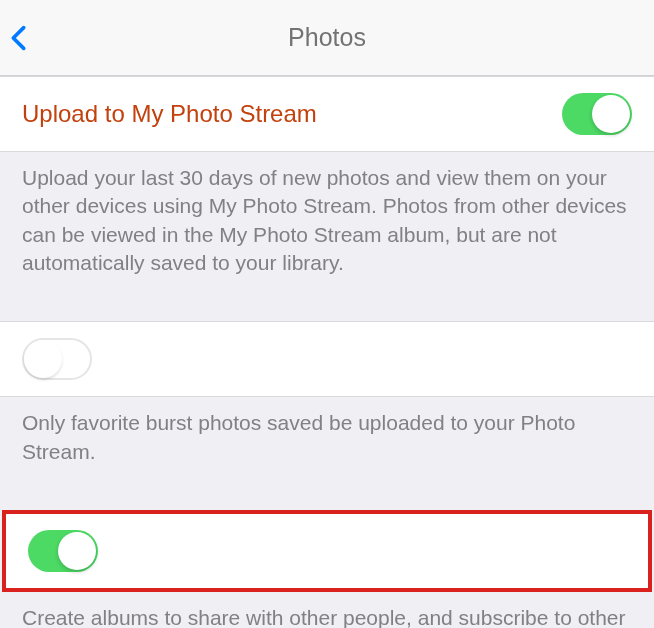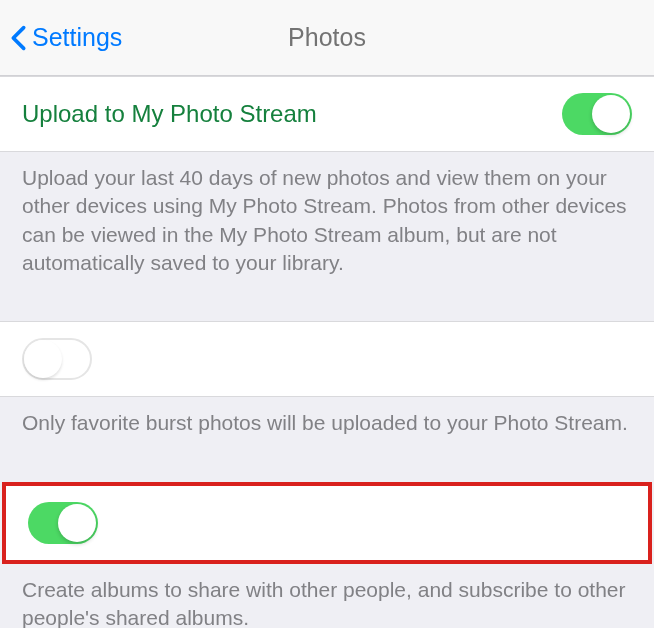--- a/index.html
+++ b/index.html
@@ -47,21 +47,21 @@
       background: #fff;
       display: flex;
       align-items: center;
       justify-content: space-between;
       padding: 16px 22px;
       border-top: 1px solid #d9d9dc;
       border-bottom: 1px solid #d9d9dc;
     }
     .row-label {
       font-size: 24px;
-      color: #15803d;
+      color: #c2410c;
     }
     .description {
       padding: 12px 22px 16px 22px;
       font-size: 21px;
       color: #818185;
       line-height: 1.35;
     }
     .toggle {
       width: 70px;
       height: 42px;
@@ -106,41 +106,40 @@
     }
   </style>
 </head>
 <body>
 
 <div class="header">
   <div class="back-button">
     <svg class="back-chevron" viewBox="0 0 12 20" fill="none">
       <path d="M10 2 L2 10 L10 18" stroke="#007aff" stroke-width="2.8" stroke-linecap="round" stroke-linejoin="round"></path>
     </svg>
-    <span>Settings</span>
   </div>
   <div class="header-title">Photos</div>
 </div>
 
 <div class="row">
   <span class="row-label">Upload to My Photo Stream</span>
   <div class="toggle toggle-on">
     <div class="toggle-knob"></div>
   </div>
 </div>
-<div class="description">Upload your last 40 days of new photos and view them on your other devices using My Photo Stream. Photos from other devices can be viewed in the My Photo Stream album, but are not automatically saved to your library.</div>
+<div class="description">Upload your last 30 days of new photos and view them on your other devices using My Photo Stream. Photos from other devices can be viewed in the My Photo Stream album, but are not automatically saved to your library.</div>
 
 <div class="spacer"></div>
 
 <div class="row">
   <div class="toggle toggle-off">
     <div class="toggle-knob"></div>
   </div>
 </div>
-<div class="description">Only favorite burst photos will be uploaded to your Photo Stream.</div>
+<div class="description">Only favorite burst photos saved be uploaded to your Photo Stream.</div>
 
 <div class="spacer"></div>
 
 <div class="highlighted">
   <div class="row">
     <div class="toggle toggle-on">
       <div class="toggle-knob"></div>
     </div>
   </div>
 </div>

